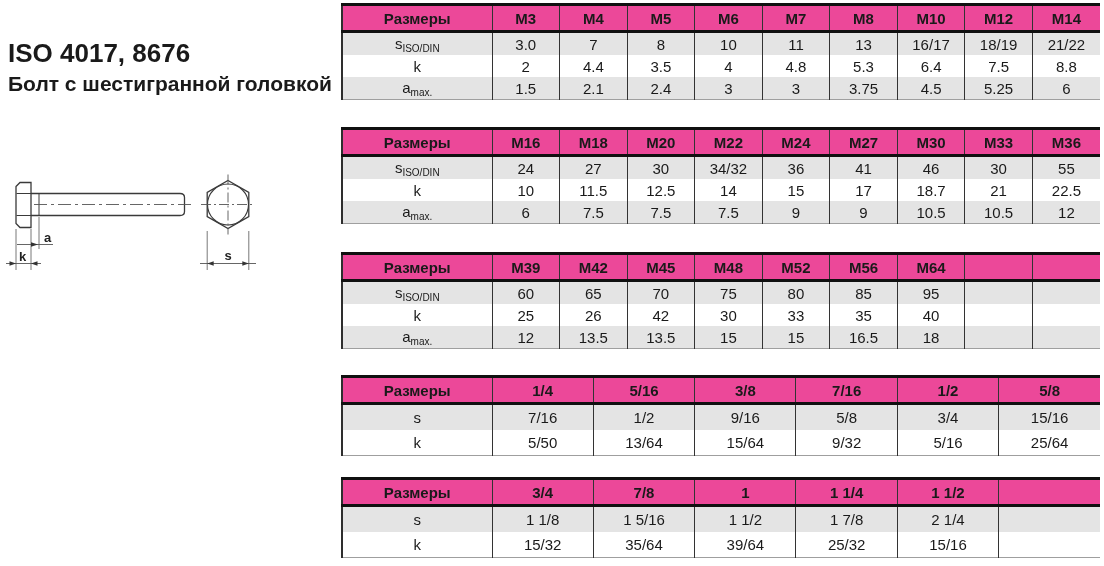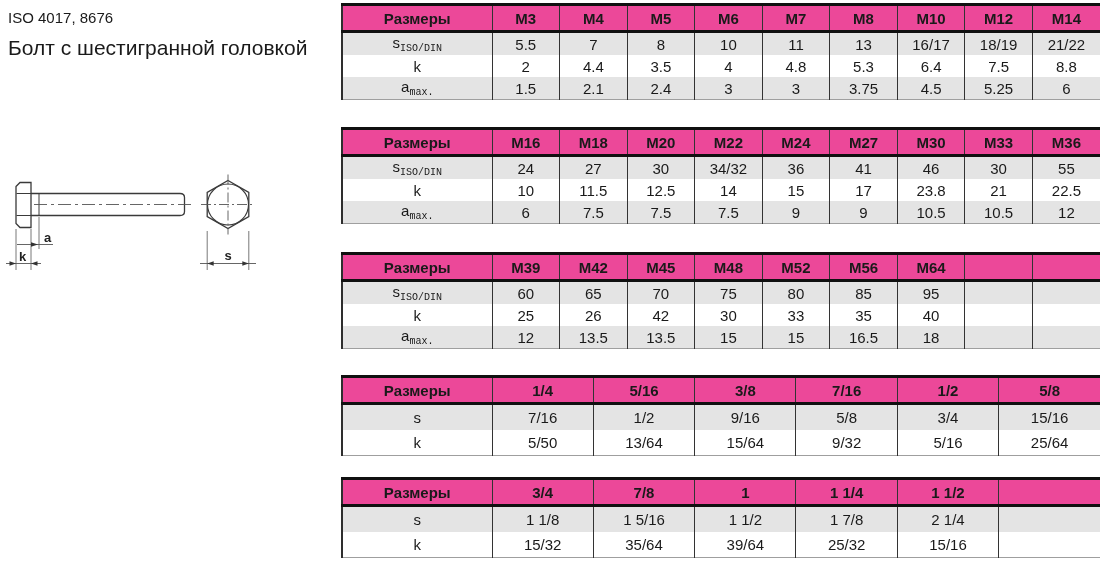--- a/index.html
+++ b/index.html
@@ -7,22 +7,22 @@
     width: 1104px; height: 566px;
     background: #ffffff;
     font-family: "Liberation Sans", sans-serif;
     color: #1a1a1a;
     position: relative;
     overflow: hidden;
   }
 
   
   .titleblock { position: absolute; left: 8px; top: 2px; }
-  .title-std  { font-size: 15px; font-weight: normal; line-height: 31px; white-space: nowrap; }
-  .title-desc { font-size: 21px; font-weight: normal; line-height: 30px; white-space: nowrap; }
+  .title-std  { font-size: 26px; font-weight: bold; line-height: 31px; white-space: nowrap; margin-top: 36px; }
+  .title-desc { font-size: 21px; font-weight: bold; line-height: 30px; white-space: nowrap; }
 
   
   svg.drawing { position: absolute; left: 0; top: 160px; }
   .dwg-line   { stroke: #3a3a3a; fill: none; }
   .dwg-thin   { stroke: #555555; fill: none; }
   .dwg-text   { font-family: "Liberation Sans", sans-serif; font-weight: bold; font-size: 13px; fill: #222; }
 
   
   .tables { position: absolute; left: 341px; top: 0; width: 759px; height: 566px; }
   table.dim {
@@ -40,21 +40,21 @@
   table.dim thead th {
     background: #ec4899; font-weight: bold; height: 24px;
     border-bottom: 3px solid #101010;
   }
   table.dim th:not(:first-child), table.dim td:not(:first-child) {
     border-left: 1px solid #333333;
   }
   table.dim tbody td { height: 22px; background: #ffffff; font-weight: normal; }
   table.dim tbody tr:nth-child(odd) td { background: #e4e4e4; }
   table.dim.tall tbody td { height: 25px; }
-  table.dim sub { font-size: 10px; vertical-align: -3px; font-family: Liberation Mono, monospace; }
+  table.dim sub { font-size: 10px; vertical-align: -3px; }
   #table-0 { top: 3px; }
   #table-1 { top: 127px; }
   #table-2 { top: 252px; }
   #table-3 { top: 375px; }
   #table-4 { top: 477px; }
 </style>
 </head>
 <body>
 
 <header class="titleblock">
@@ -134,21 +134,21 @@
           <th>M7</th>
           <th>M8</th>
           <th>M10</th>
           <th>M12</th>
           <th>M14</th>
         </tr>
       </thead>
       <tbody>
         <tr>
           <td>s<sub>ISO/DIN</sub></td>
-          <td>5.5</td>
+          <td>3.0</td>
           <td>7</td>
           <td>8</td>
           <td>10</td>
           <td>11</td>
           <td>13</td>
           <td>16/17</td>
           <td>18/19</td>
           <td>21/22</td>
         </tr>
         <tr>
@@ -218,21 +218,21 @@
           <td>55</td>
         </tr>
         <tr>
           <td>k</td>
           <td>10</td>
           <td>11.5</td>
           <td>12.5</td>
           <td>14</td>
           <td>15</td>
           <td>17</td>
-          <td>23.8</td>
+          <td>18.7</td>
           <td>21</td>
           <td>22.5</td>
         </tr>
         <tr>
           <td>a<sub>max.</sub></td>
           <td>6</td>
           <td>7.5</td>
           <td>7.5</td>
           <td>7.5</td>
           <td>9</td>

